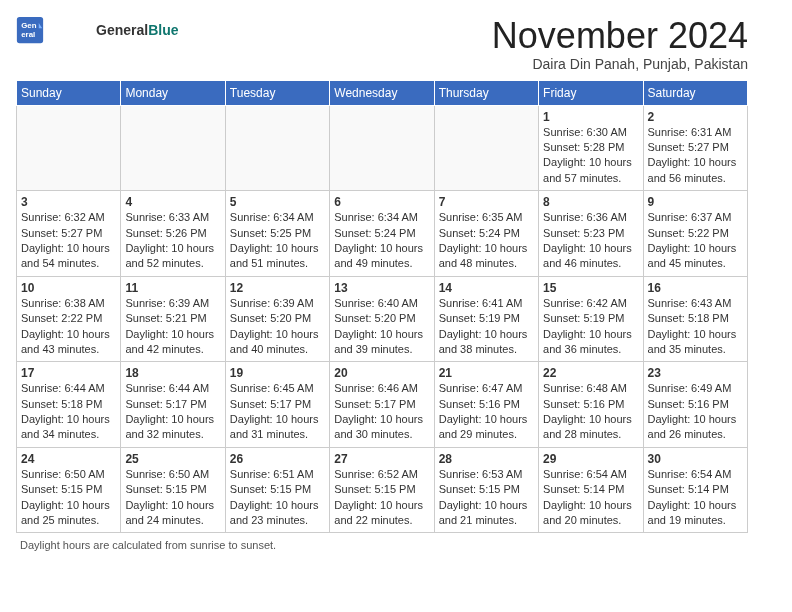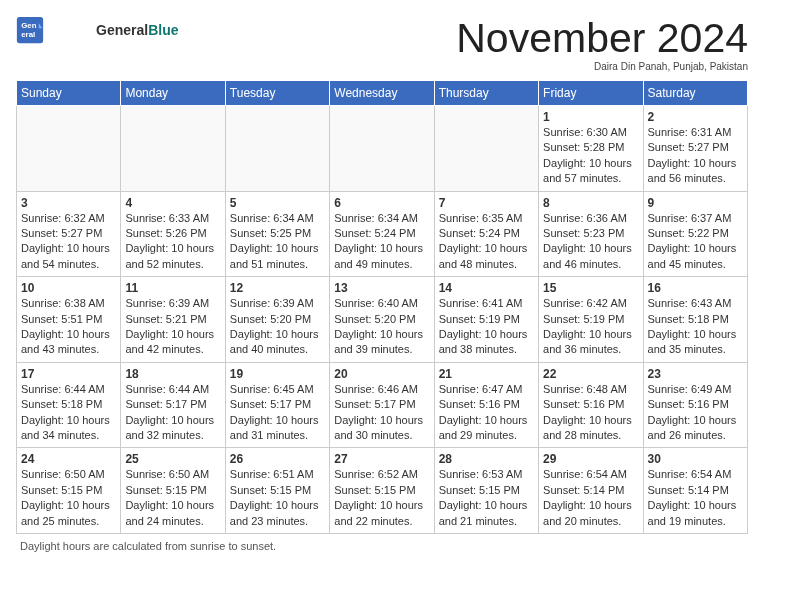--- a/index.html
+++ b/index.html
@@ -52,28 +52,28 @@
     .logo-icon {
       width: 28px;
       height: 28px;
     }
 
     .title-area {
       text-align: right;
     }
 
     .month-title {
-      font-size: 41px;
+      font-size: 36px;
       font-weight: 300;
       color: #222;
       line-height: 1.1;
     }
 
     .location-title {
-      font-size: 10px;
+      font-size: 14px;
       color: #444;
     }
 
     .calendar-table {
       width: 100%;
       border-collapse: collapse;
       table-layout: fixed;
     }
 
     .calendar-table th {
@@ -218,21 +218,21 @@
             <span class="day-number">9</span>
             <div class="day-info" style="white-space: pre-wrap;">Sunrise: 6:37 AM
 Sunset: 5:22 PM
 Daylight: 10 hours and 45 minutes.</div>
           </td>
         </tr>
         <tr>
           <td>
             <span class="day-number">10</span>
             <div class="day-info" style="white-space: pre-wrap;">Sunrise: 6:38 AM
-Sunset: 5:51 PM
+Sunset: 2:22 PM
 Daylight: 10 hours and 43 minutes.</div>
           </td>
           <td>
             <span class="day-number">11</span>
             <div class="day-info" style="white-space: pre-wrap;">Sunrise: 6:39 AM
 Sunset: 5:21 PM
 Daylight: 10 hours and 42 minutes.</div>
           </td>
           <td>
             <span class="day-number">12</span>

